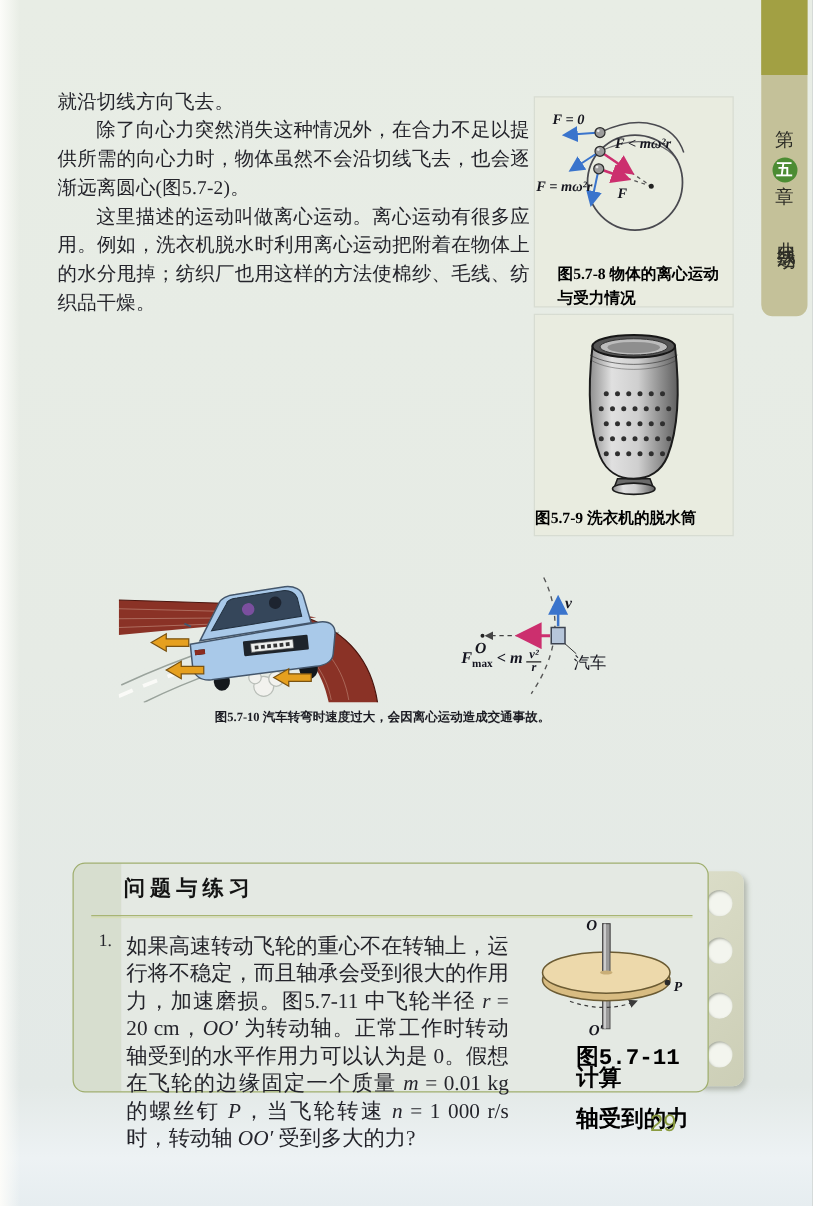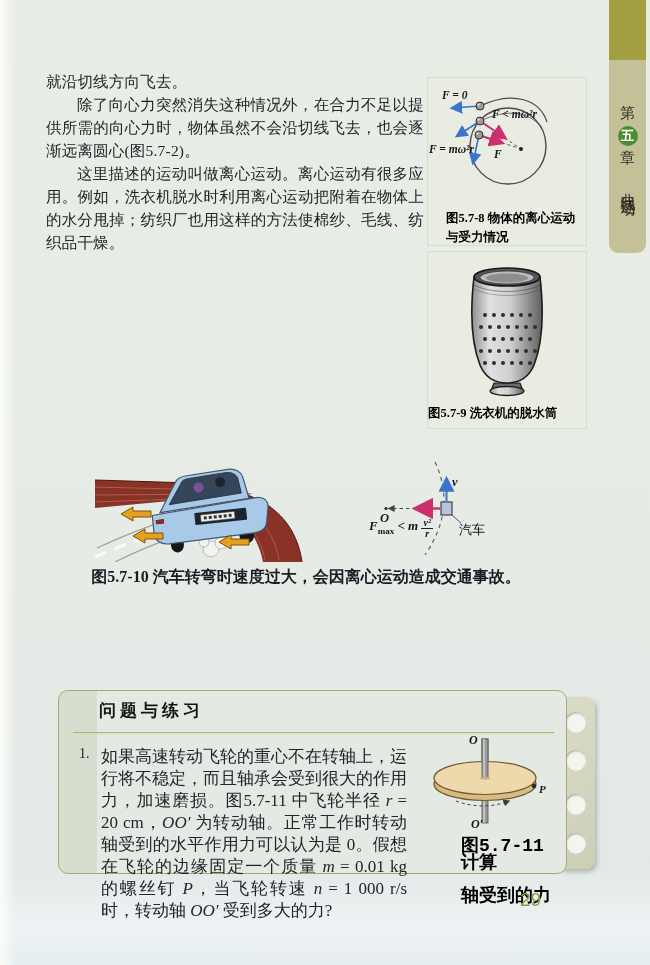--- a/index.html
+++ b/index.html
@@ -37,21 +37,21 @@
   .panel-579 .cap{margin-top:4px;}
   .drum-wrap{text-align:center;padding-top:5px;}
   
   .car-art{position:absolute;left:95px;top:450px;}
   .car-diagram{position:absolute;left:375px;top:452px;}
   .formula{position:absolute;left:369px;top:481px;font-size:13px;font-weight:bold;color:#141420;margin-top:37px;}
   .frac{display:inline-block;text-align:center;vertical-align:-7px;line-height:1;}
   .frac .num{display:block;font-size:10px;border-bottom:1px solid #222;padding:0 2px;}
   .frac .den{display:block;font-size:10px;}
   .fig10-cap{position:absolute;left:2px;top:567px;width:608px;text-align:center;
-    font-size:16px;font-weight:bold;color:#1b1b22;}
+    font-size:10px;font-weight:bold;color:#1b1b22;}
   
   .perf-strip{position:absolute;left:556px;top:697px;width:39px;height:172px;border-radius:9px;
     background:linear-gradient(135deg,#dbddc8,#ccceb6);box-shadow:2px 3px 4px rgba(85,92,70,.35);}
   .perf-strip .hole{position:absolute;left:9px;width:21px;height:21px;border-radius:50%;
     background:#f3f5ee;box-shadow:inset 1px 1px 2px rgba(90,95,75,.5);}
   .ex-box{position:absolute;left:58px;top:690px;width:509px;height:184px;border-radius:10px;
     border:1.5px solid #9fae6e;background:#e4e9e3;box-sizing:border-box;}
   .ex-box::before{content:"";position:absolute;left:0;top:0;bottom:0;width:38px;
     background:rgba(156,174,118,.18);border-radius:8px 0 0 8px;}
   .ex-header{position:absolute;left:40px;top:8px;font-family:"Liberation Sans","DejaVu Sans",sans-serif;

